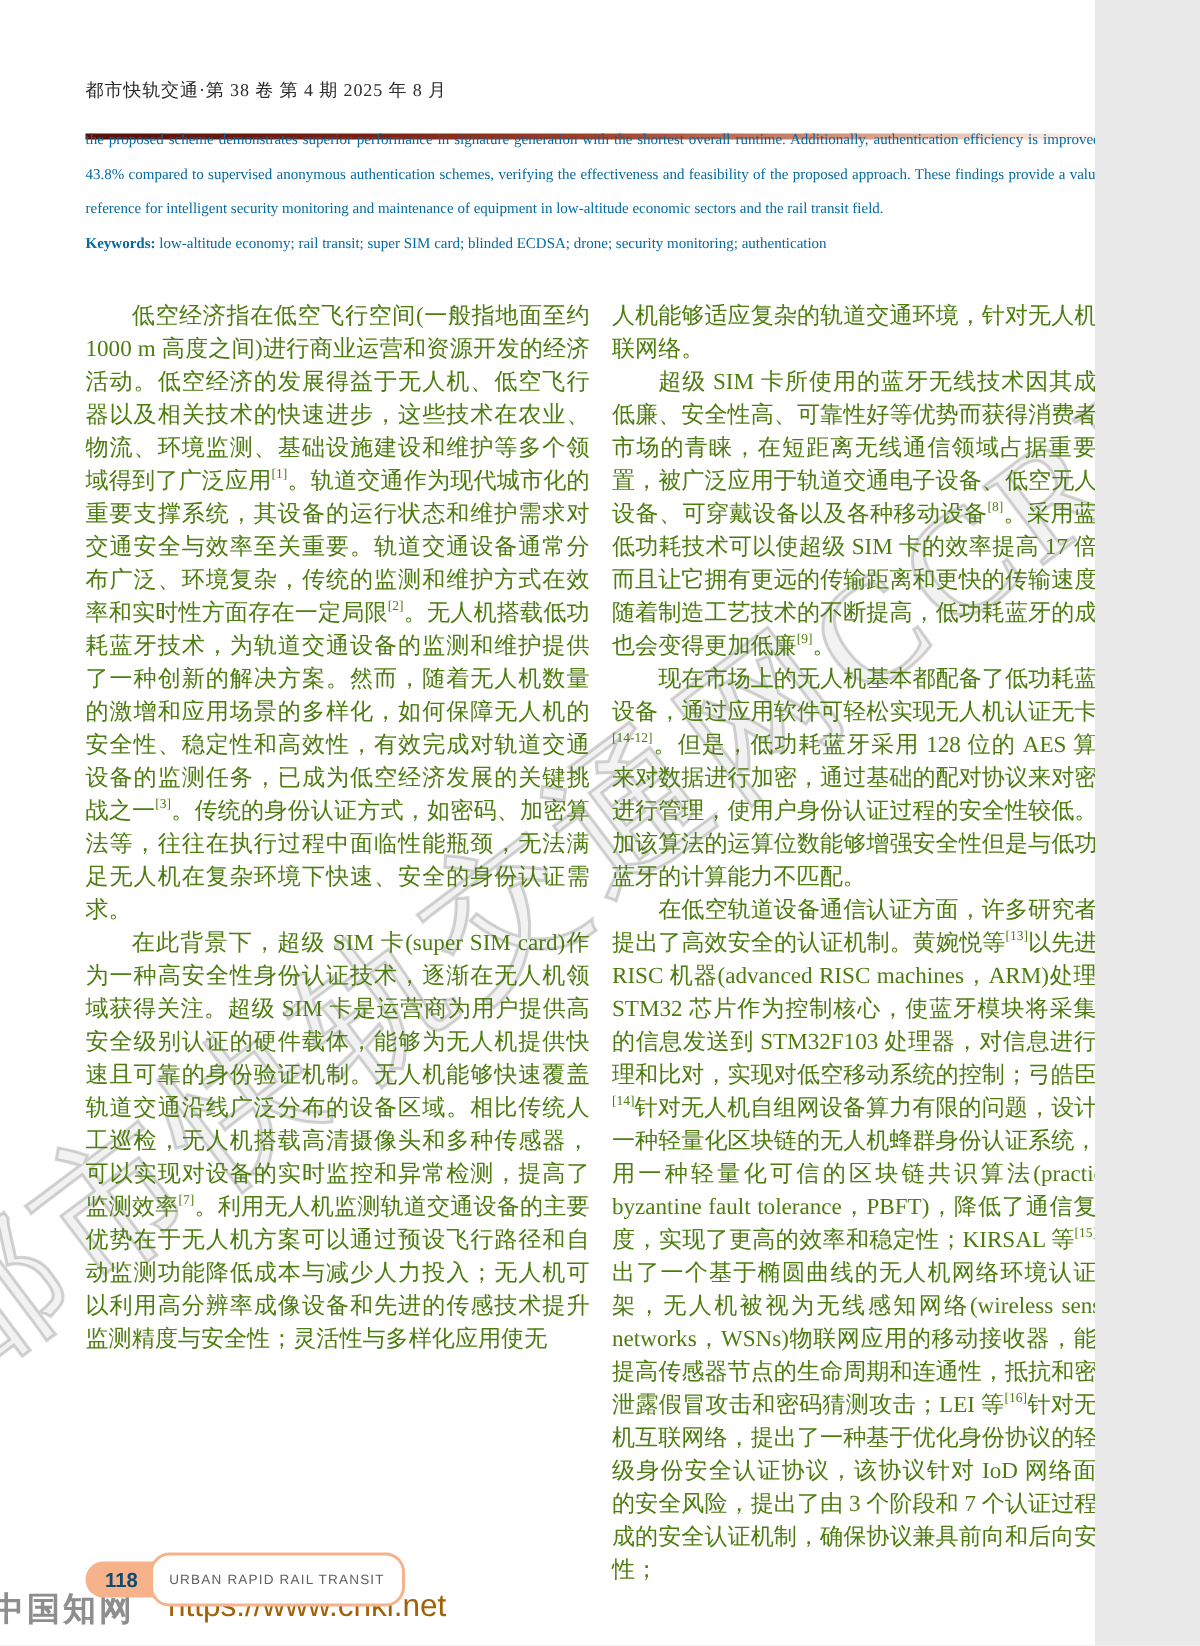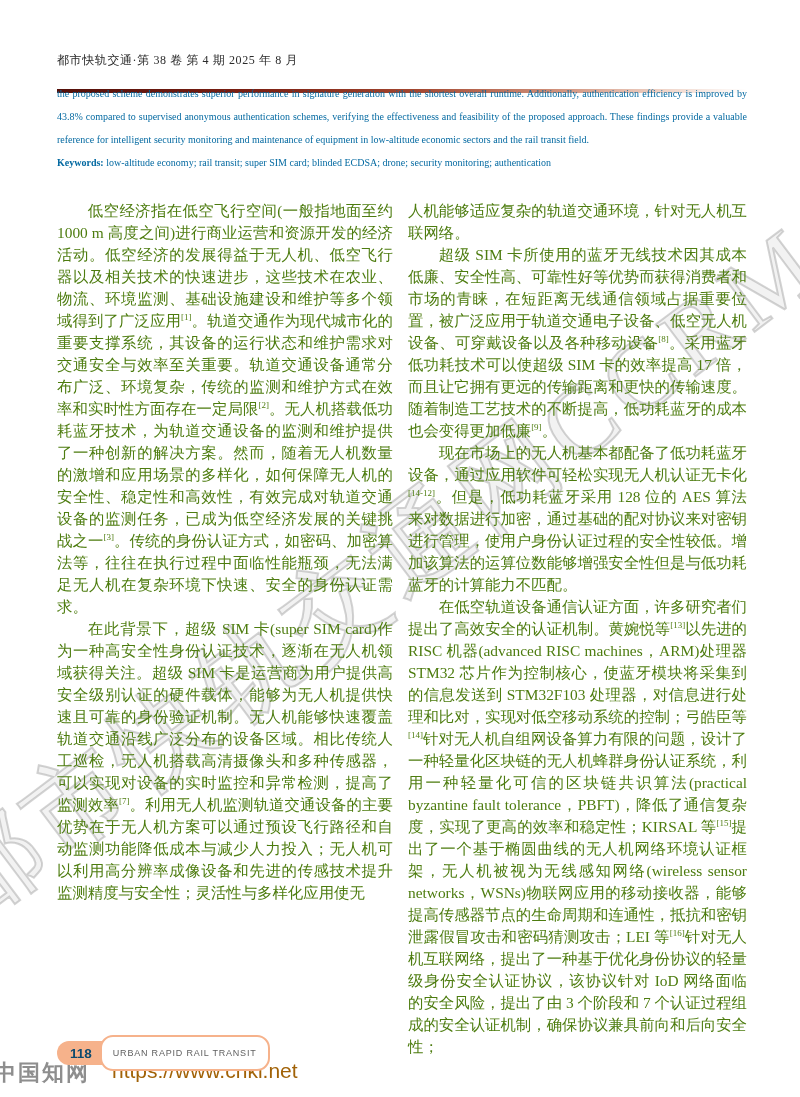--- a/index.html
+++ b/index.html
@@ -1,18 +1,18 @@
 <!DOCTYPE html>
 <html><head>
 <meta charset="utf-8">
 <style>
   html,body{margin:0;padding:0;background:#e9e9e9;}
   .page{
     position:relative;
-    width:800px;height:1097px;
+    width:730px;height:1097px;
     background:#ffffff;
     overflow:hidden;
     font-family:"Liberation Serif","DejaVu Serif",serif;
     color:#1e1e1e;
   }
   
   .journal-header{
     position:absolute;left:57px;top:52px;width:690px;
     font-size:12px;color:#2b2b2b;letter-spacing:0.6px;
   }

